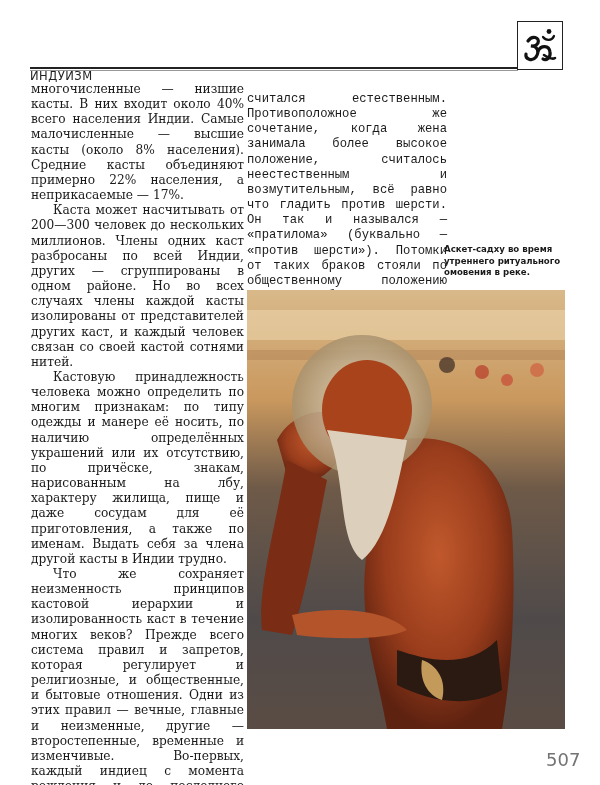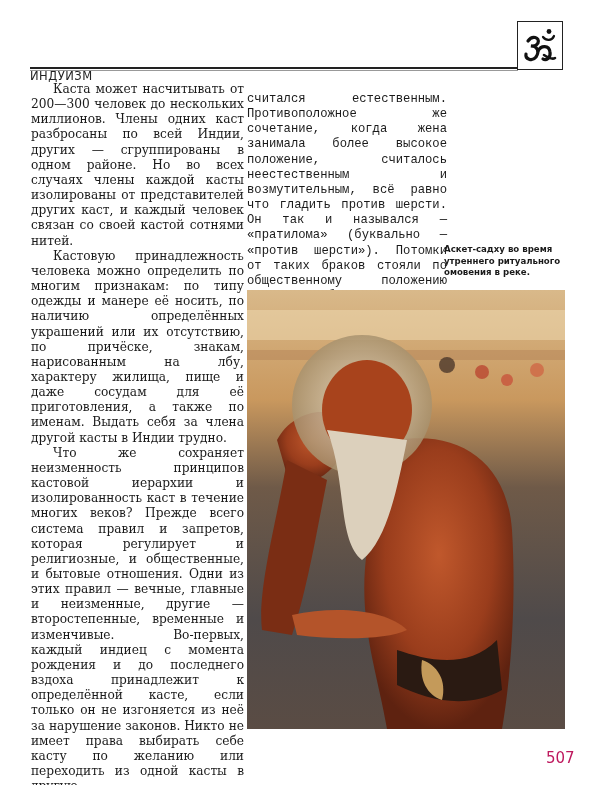--- a/index.html
+++ b/index.html
@@ -9,39 +9,40 @@
   .header-rule-thin { position: absolute; left: 30px; top: 70px; width: 488px; height: 1px; background: #999; }
   .om-box { position: absolute; left: 517px; top: 21px; width: 44px; height: 47px; border: 1.5px solid #222; background: #fff; display: flex; align-items: center; justify-content: center; }
   .om-box svg { width: 36px; height: 38px; }
   .column { position: absolute; font-size: 12.2px; line-height: 15.15px; text-align: justify; }
   .col-left { left: 31px; top: 82px; width: 213px; }
   .col-mid { left: 247px; top: 92px; width: 200px; font-family: Liberation Mono, monospace; }
   .column p { margin: 0; text-indent: 0; }
   .column p.indent { text-indent: 22px; }
   .caption { position: absolute; left: 444px; top: 244px; width: 120px; font-family: "DejaVu Sans", "Liberation Sans", sans-serif; font-size: 8.6px; line-height: 11.5px; font-weight: bold; color: #1a1a1a; }
   .photo { position: absolute; left: 247px; top: 290px; width: 318px; height: 439px; overflow: hidden; background: #6b3a20; }
-  .page-number { position: absolute; left: 546px; top: 749px; font-family: "DejaVu Sans", "Liberation Sans", sans-serif; font-size: 15px; color: #be185d; }
+  .page-number { position: absolute; left: 546px; top: 749px; font-family: "DejaVu Sans", "Liberation Sans", sans-serif; font-size: 18px; color: #737373; }
 </style>
 </head>
 <body>
 
 <div class="header-title">ИНДУИЗМ</div>
 <div class="header-rule"></div>
 <div class="header-rule-thin"></div>
 <div class="om-box">
   <svg viewBox="0 0 36 38">
     <path d="M6 14 C 10 8, 18 10, 16 16 C 14 20, 9 19, 9 19 C 15 19, 18 24, 14 30 C 10 35, 3 32, 4 27" fill="none" stroke="#111" stroke-width="3.2" stroke-linecap="round"></path>
     <path d="M16 24 C 19 18, 27 18, 28 25 C 29 31, 24 34, 21 32" fill="none" stroke="#111" stroke-width="3.2" stroke-linecap="round"></path>
     <path d="M22 28 C 25 30, 30 33, 33 31" fill="none" stroke="#111" stroke-width="2.6" stroke-linecap="round"></path>
     <path d="M21 10 C 24 14, 30 14, 32 9" fill="none" stroke="#111" stroke-width="2.2" stroke-linecap="round"></path>
     <circle cx="27" cy="4.5" r="2.4" fill="#111"></circle>
   </svg>
 </div>
 
 <div class="column col-left">
+  <p>многочисленные — низшие касты. В них входит около 40% всего населения Индии. Самые малочисленные — высшие касты (около 8% населения). Средние касты объединяют примерно 22% населения, а неприкасаемые — 17%.</p>
   <p class="indent">Каста может насчитывать от 200—300 человек до нескольких миллионов. Члены одних каст разбросаны по всей Индии, других — сгруппированы в одном районе. Но во всех случаях члены каждой касты изолированы от представителей других каст, и каждый человек связан со своей кастой сотнями нитей.</p>
   <p class="indent">Кастовую принадлежность человека можно определить по многим признакам: по типу одежды и манере её носить, по наличию определённых украшений или их отсутствию, по причёске, знакам, нарисованным на лбу, характеру жилища, пище и даже сосудам для её приготовления, а также по именам. Выдать себя за члена другой касты в Индии трудно.</p>
   <p class="indent">Что же сохраняет неизменность принципов кастовой иерархии и изолированность каст в течение многих веков? Прежде всего система правил и запретов, которая регулирует и религиозные, и общественные, и бытовые отношения. Одни из этих правил — вечные, главные и неизменные, другие — второстепенные, временные и изменчивые. Во-первых, каждый индиец с момента рождения и до последнего вздоха принадлежит к определённой касте, если только он не изгоняется из неё за нарушение законов. Никто не имеет права выбирать себе касту по желанию или переходить из одной касты в другую.</p>
 
 </div>
 
 <div class="column col-mid">
   <p>считался естественным. Противоположное же сочетание, когда жена занимала более высокое положение, считалось неестественным и возмутительным, всё равно что гладить против шерсти. Он так и назывался — «пратилома» (буквально — «против шерсти»). Потомки от таких браков стояли по общественному положению ниже, чем оба родителя.</p>
   <p class="indent">Позже каста брахманов стала представлять собой систему отдельных семей или родов, именуемых «готра». Они обязывали своих членов заключать браки с членами других</p>
 </div>

